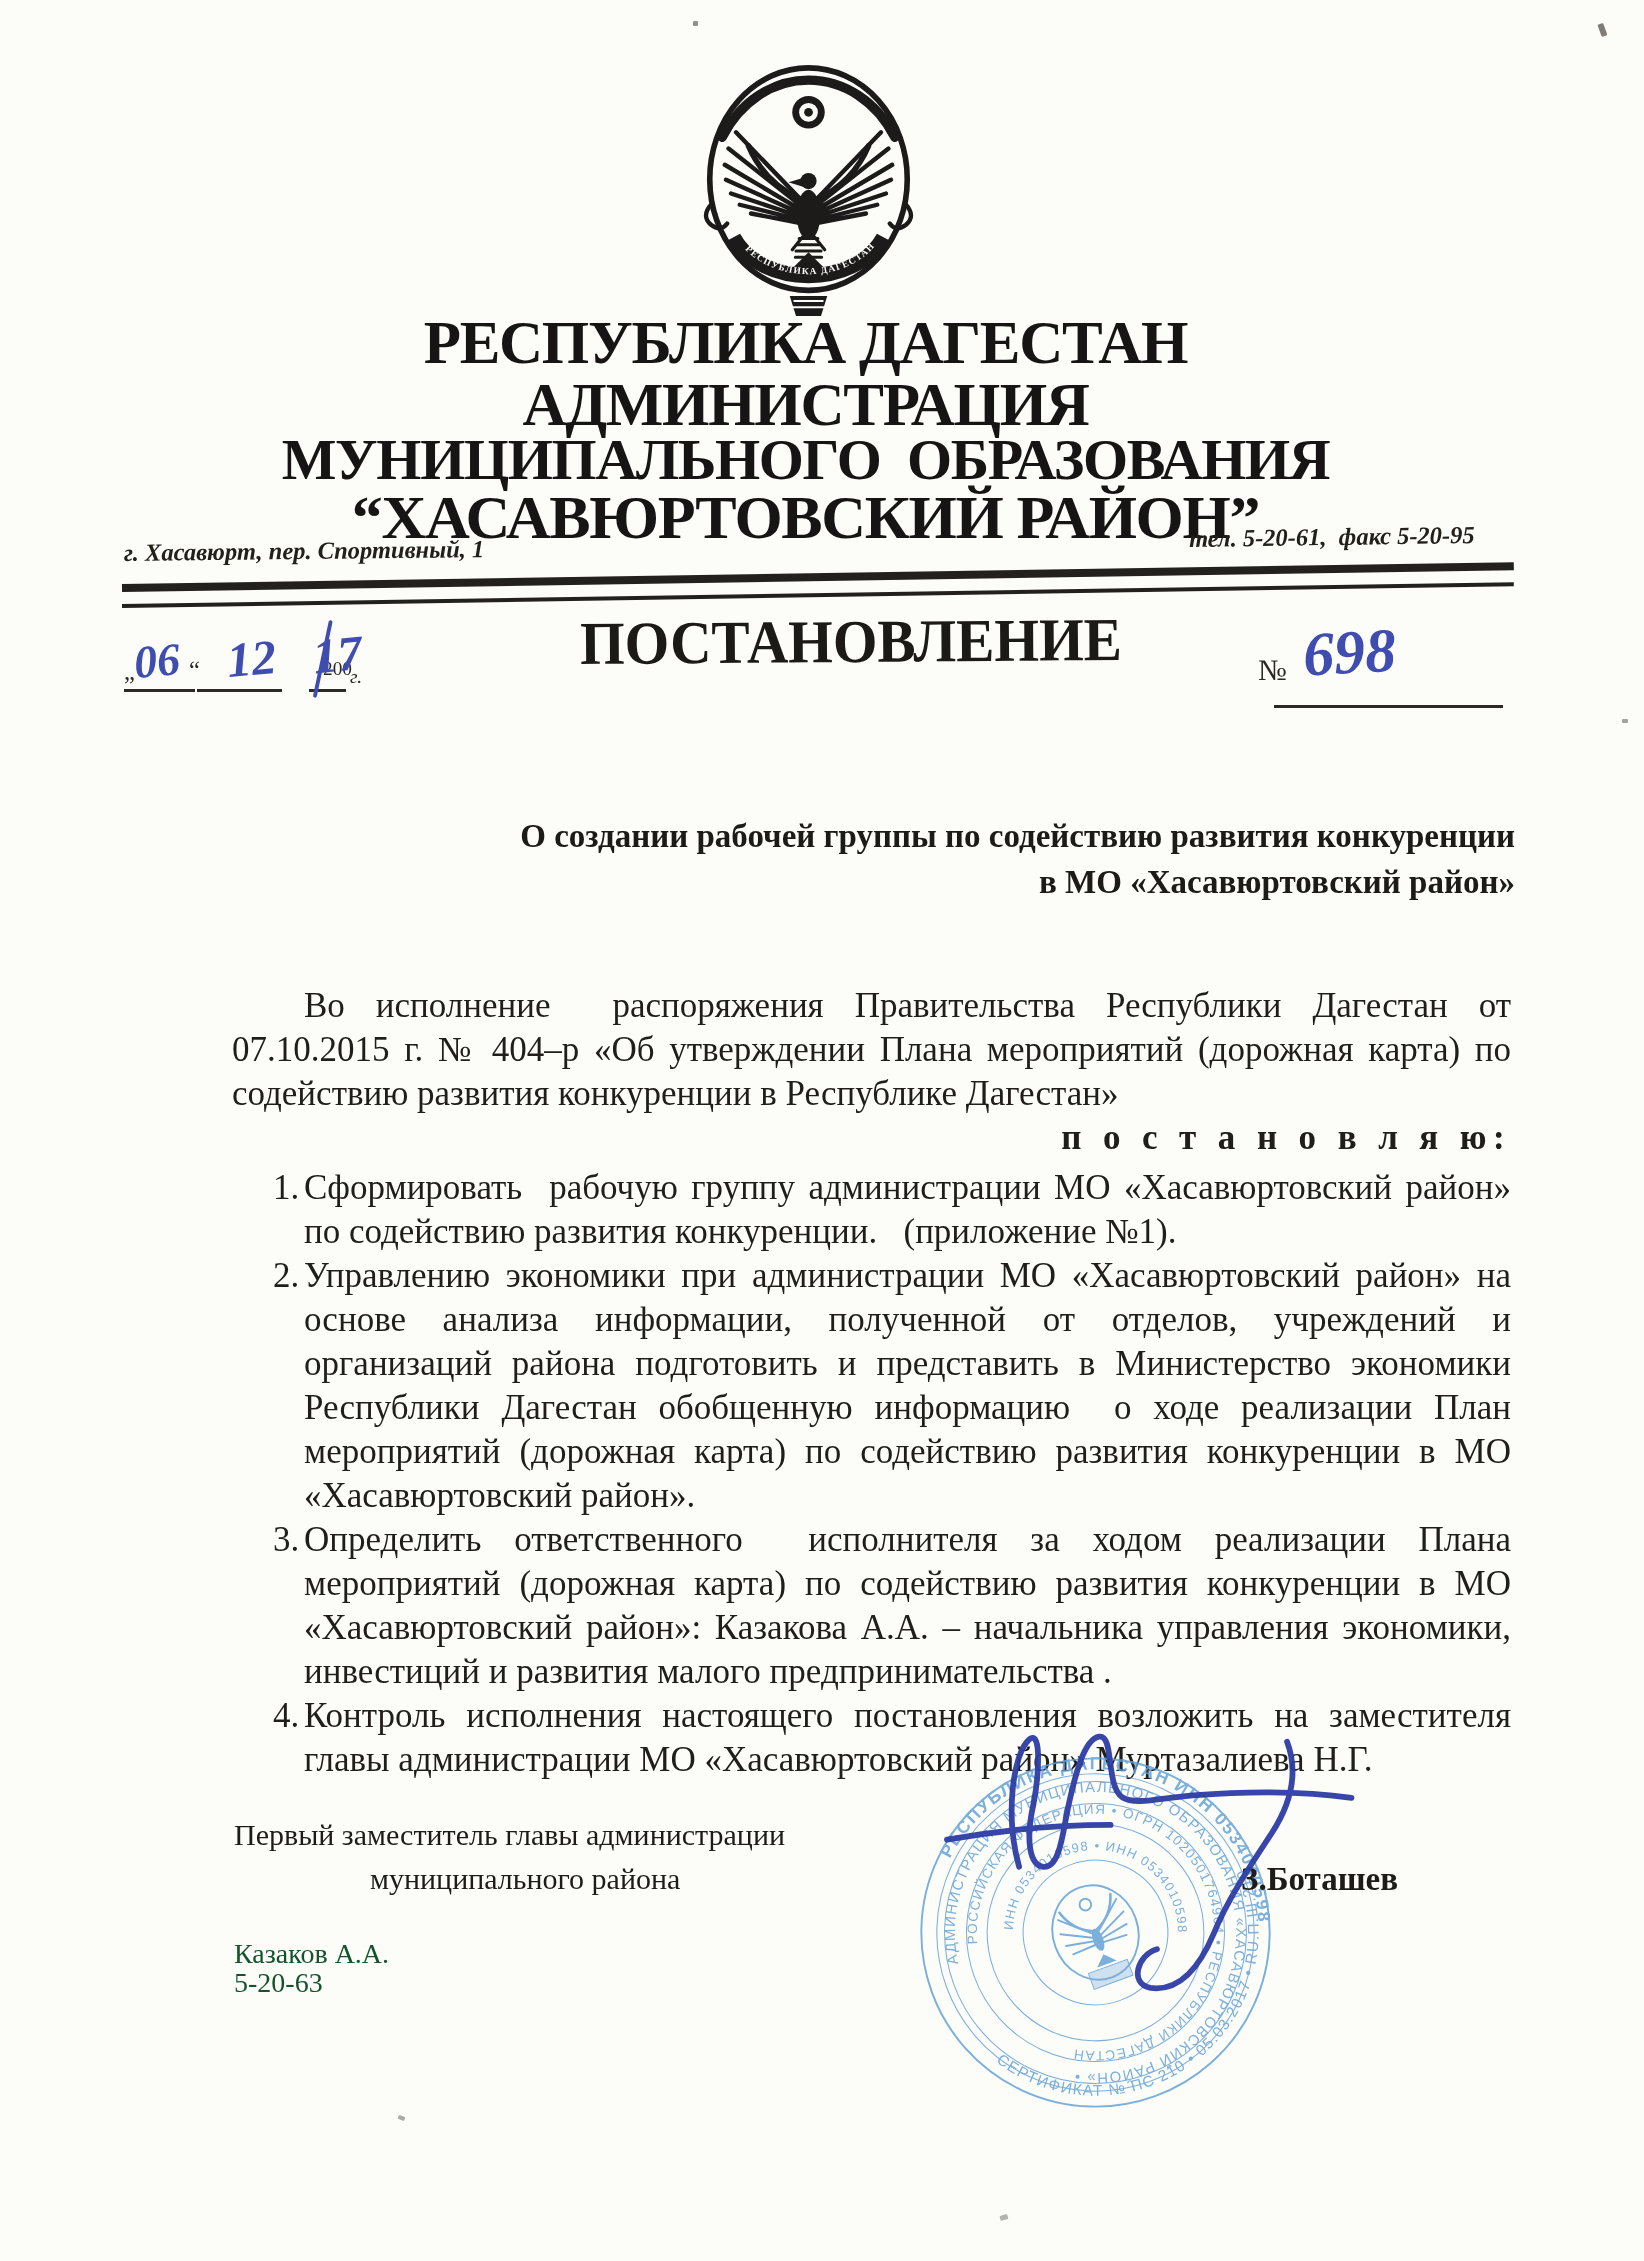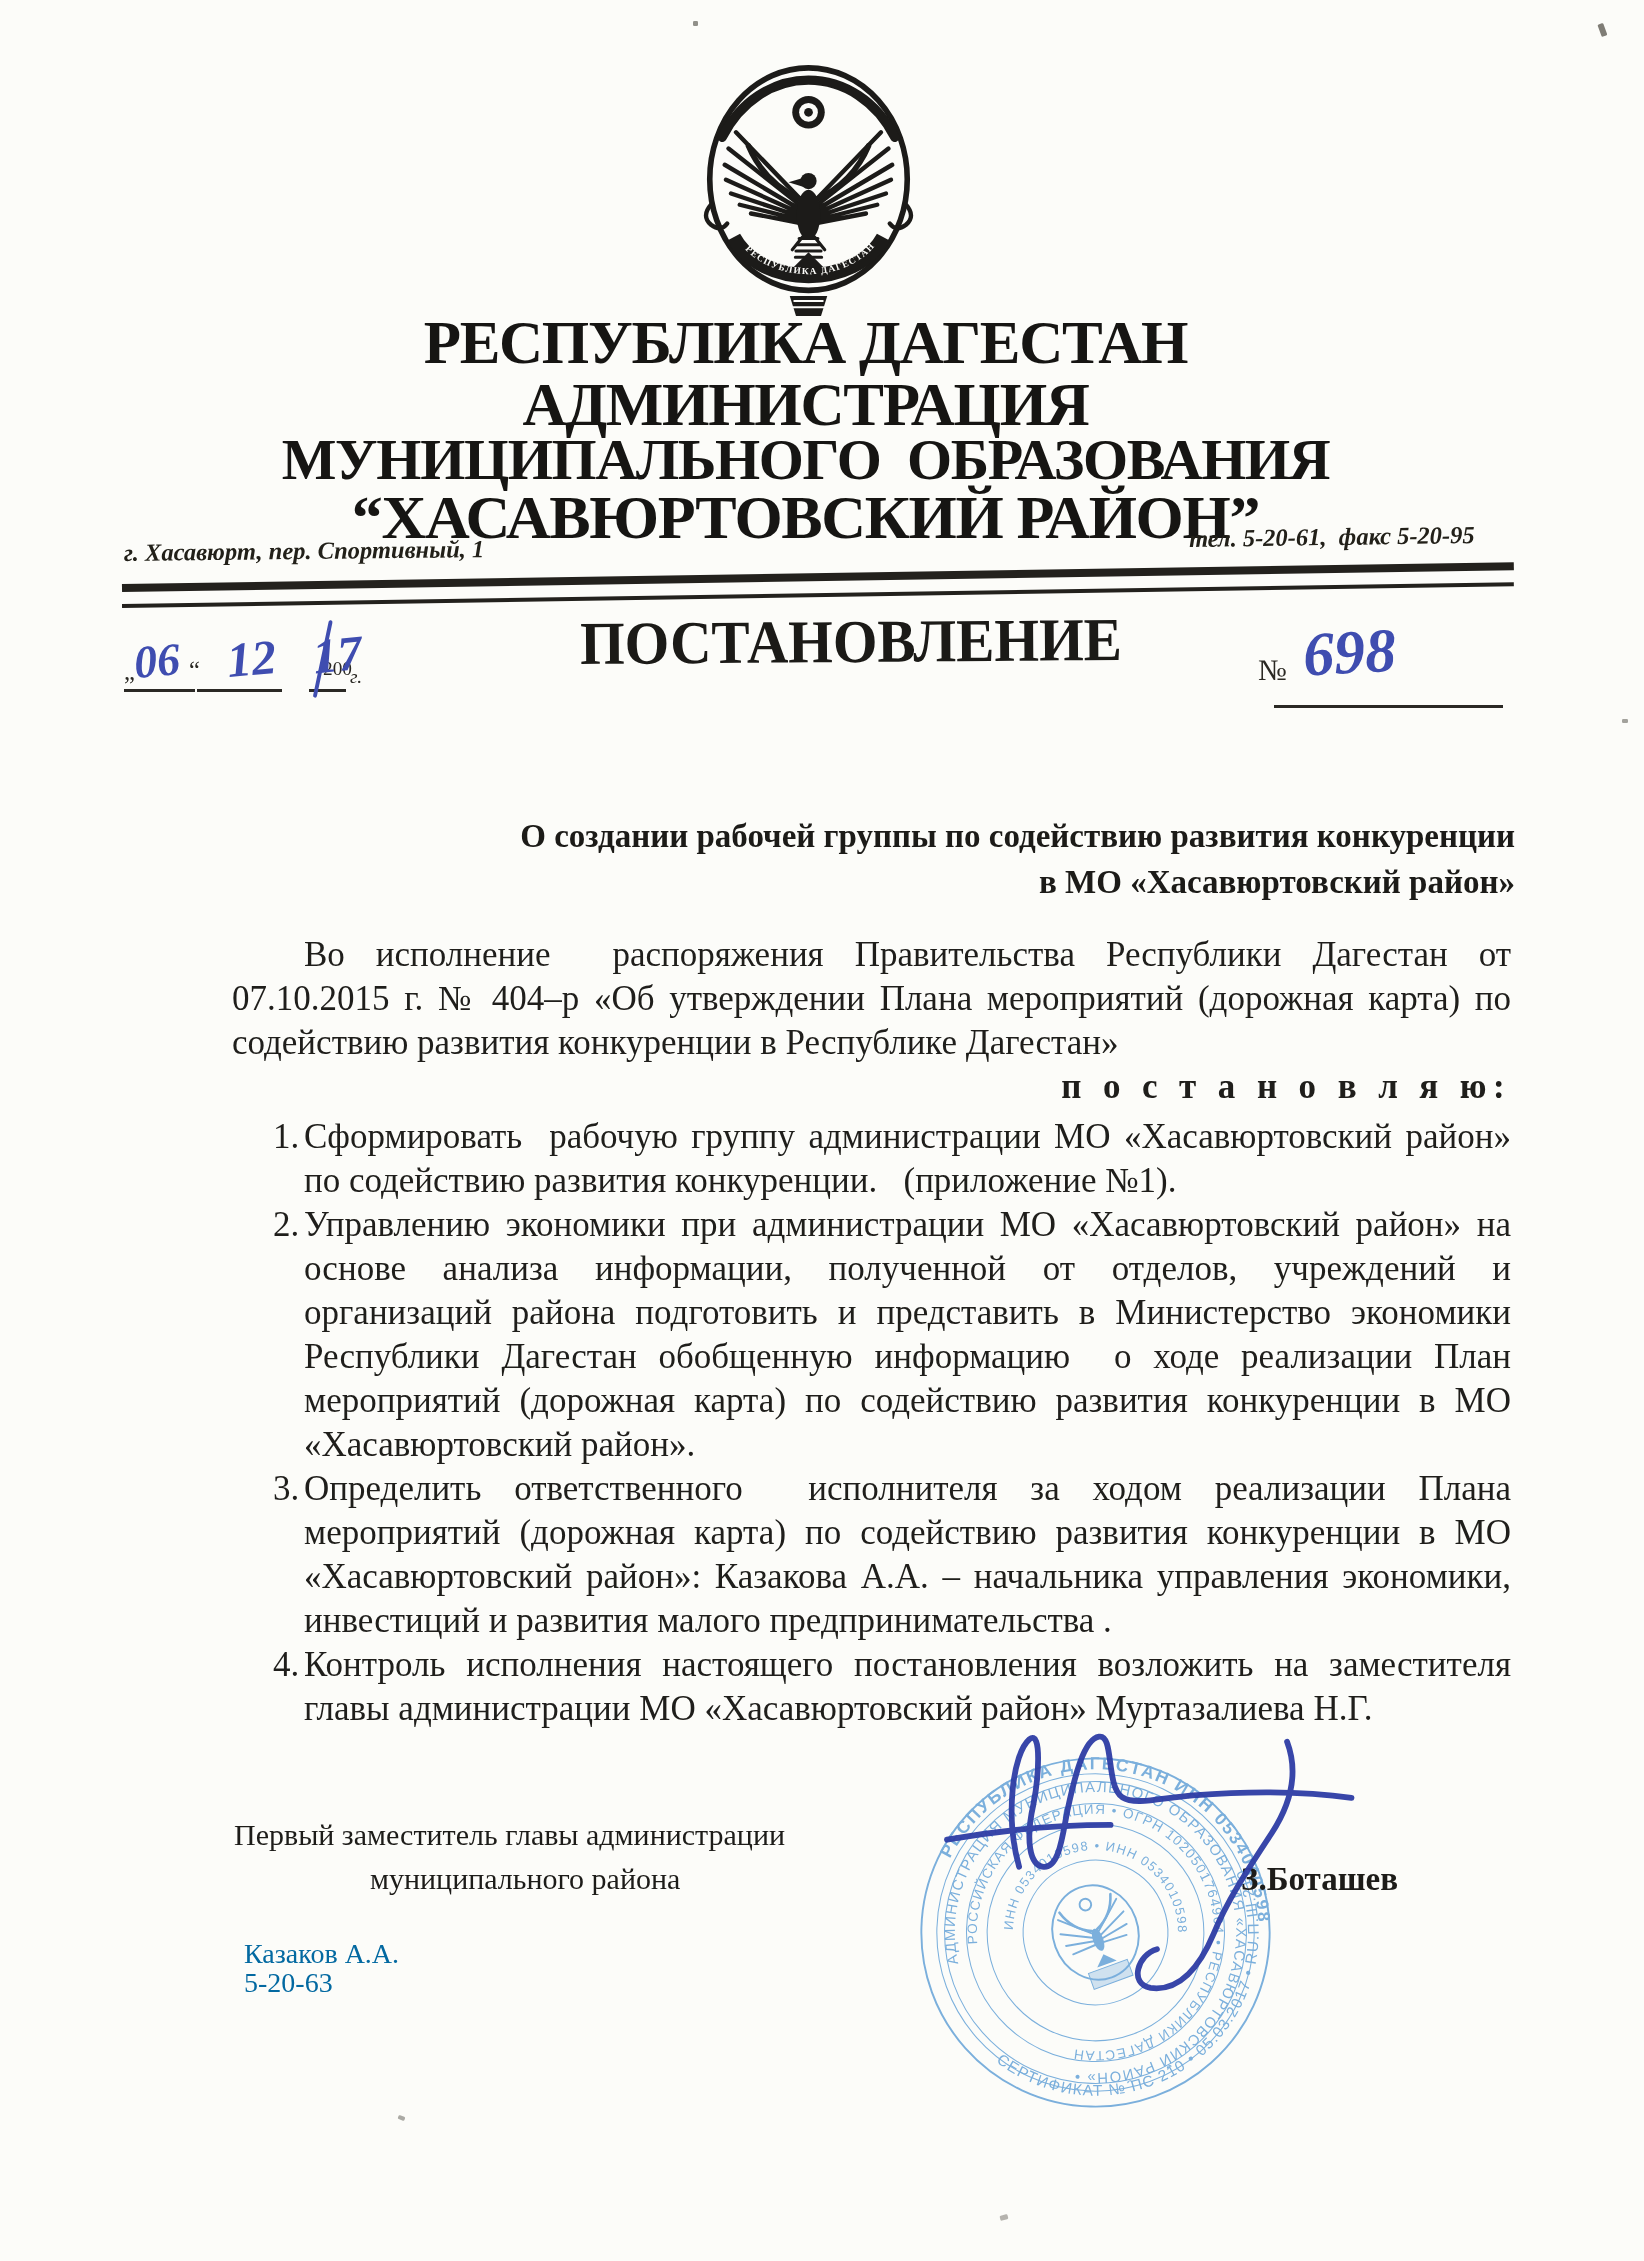--- a/index.html
+++ b/index.html
@@ -30,32 +30,32 @@
     font-style:italic;font-weight:bold;
     color:#3f4db0;
     white-space:nowrap;
   }
   .uline{position:absolute;background:#2b2925;height:2.6px;}
   .subject{
     position:absolute;left:227px;width:1288px;text-align:right;
     font-size:33px;font-weight:bold;line-height:46px;color:#1c1b18;
   }
   #bodytext{
-    position:absolute;left:232px;top:933px;width:1279px;
+    position:absolute;left:232px;top:984px;width:1279px;
     font-size:35px;line-height:44px;text-align:justify;color:#1f1e1b;
   }
   #bodytext p{margin:0;white-space:pre-wrap;}
   p.intro{text-indent:72px;}
   .resolve{margin:9px 0 0 0;text-align:right;font-weight:bold;letter-spacing:6.4px;white-space:normal!important;}
   ol.decree{list-style:none;margin:6.4px 0 0 0;padding:0;}
   ol.decree li{position:relative;padding-left:72px;margin:0;text-align:justify;white-space:pre-wrap;}
   ol.decree li .num{position:absolute;left:41px;top:0;white-space:nowrap;}
   .sigline{position:absolute;font-weight:normal;font-size:30px;color:#1d1c19;white-space:nowrap;}
   .signame{position:absolute;font-weight:bold;font-size:33px;color:#1d1c19;white-space:nowrap;}
-  .exec{position:absolute;left:244px;font-size:28px;color:#0369a1;white-space:nowrap;}
+  .exec{position:absolute;left:234px;font-size:28px;color:#14532d;white-space:nowrap;}
   .speck{position:absolute;background:#4a473f;border-radius:1.3px;}
   svg{display:block;}
 </style>
 </head>
 <body>
 
 <div id="page">
 
   <div class="abs" style="left:696px;top:50px;width:225px;height:277px;">
     <svg width="225" height="277" viewBox="0 0 360 440">

